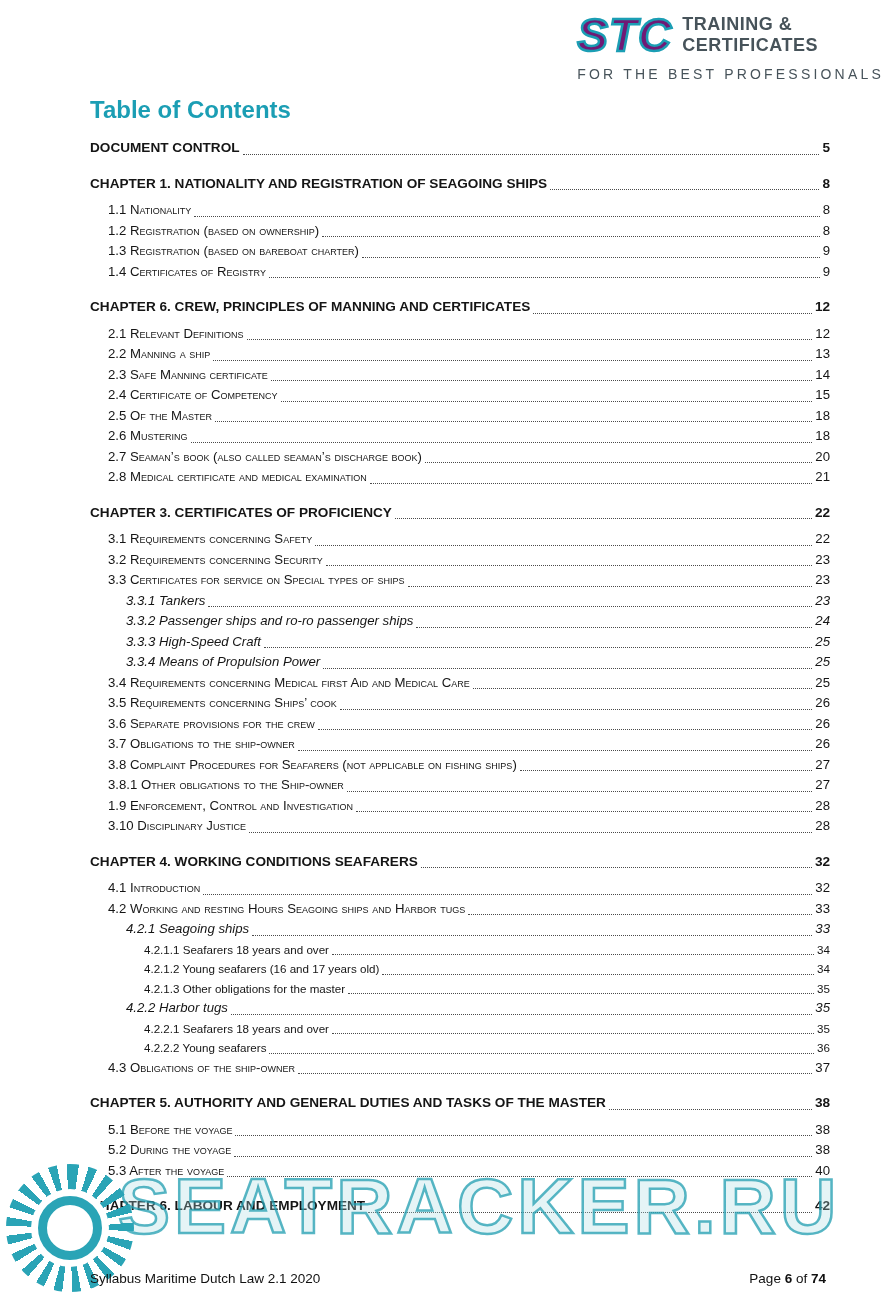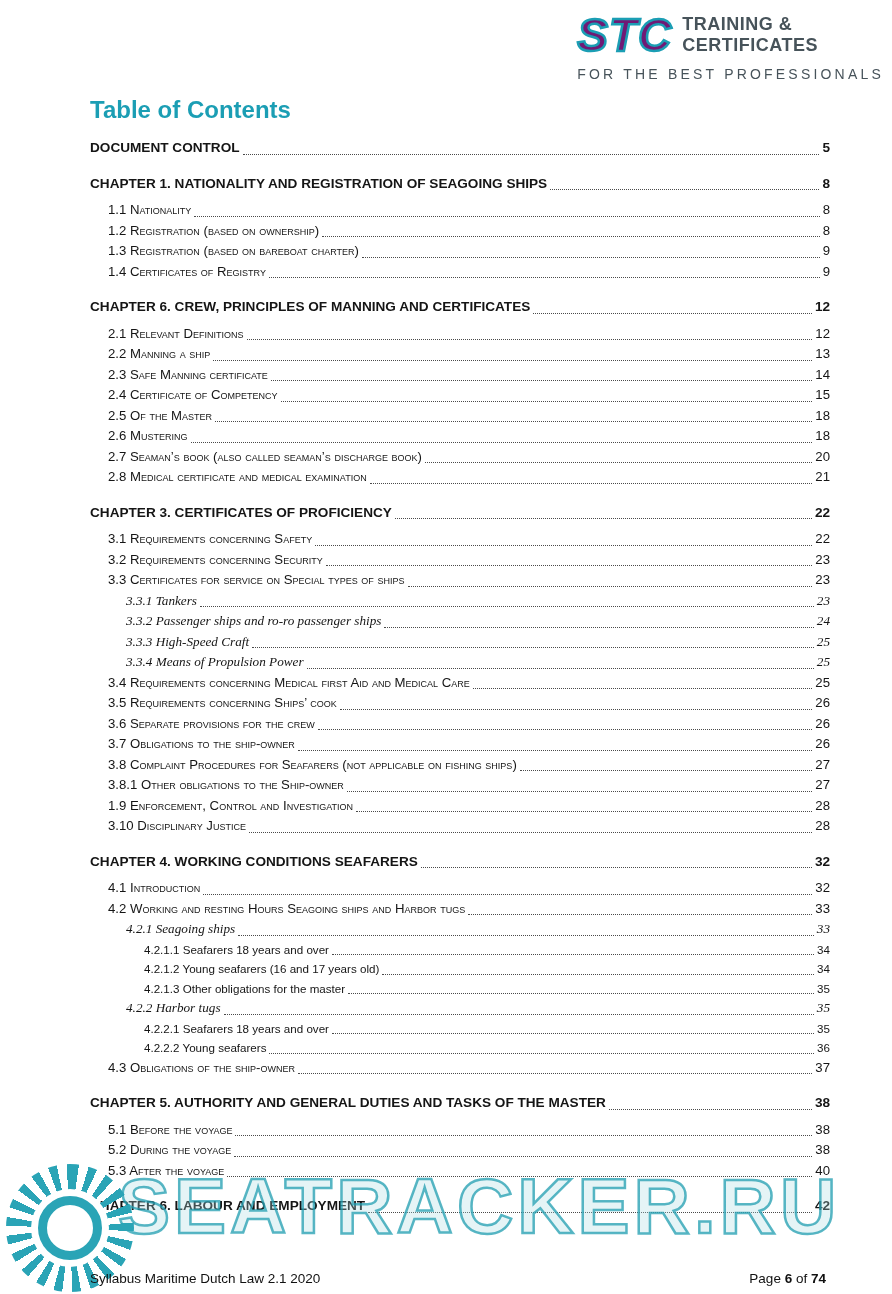--- a/index.html
+++ b/index.html
@@ -58,21 +58,21 @@
     margin: 0 3px;
     border-bottom: 1.6px dotted #4a4a4a;
     align-self: flex-end;
     margin-bottom: 4px;
   }
   .entry .pg { white-space: nowrap; }
   .entry.h1 { font-weight: 700; font-size: 13.6px; margin-top: 15px; margin-bottom: 6px; }
   #toc .entry.h1:first-child { margin-top: 0; }
   .entry.h2 { padding-left: 18px; }
   .entry.h2 .label { font-variant: small-caps; }
-  .entry.h3 { padding-left: 36px; font-style: italic; font-family: Liberation Serif, serif; }
+  .entry.h3 { padding-left: 36px; font-style: italic; }
   .entry.h4 { padding-left: 54px; font-size: 11.6px; line-height: 19.5px; align-items: center; }
 
   
   .wm-sun {
     position: absolute; left: 6px; bottom: 2px;
     width: 128px; height: 128px; border-radius: 50%;
     background: repeating-conic-gradient(#2aa4b6 0deg 8deg, rgba(255,255,255,0) 8deg 17deg);
     z-index: 6; pointer-events: none;
   }
   .wm-sun::after {

